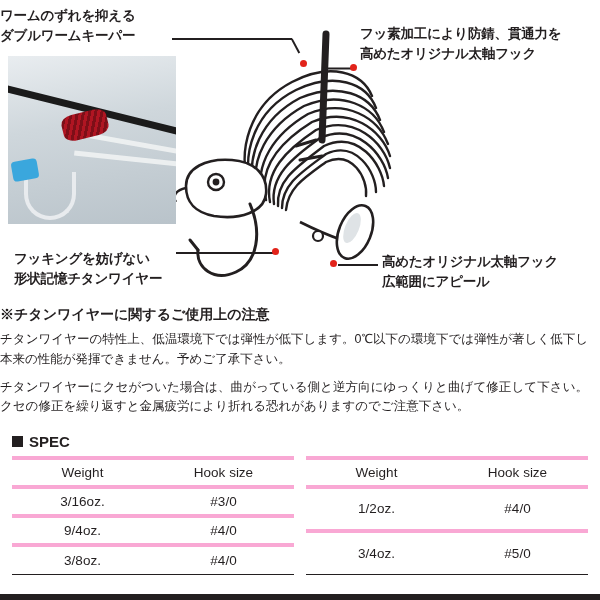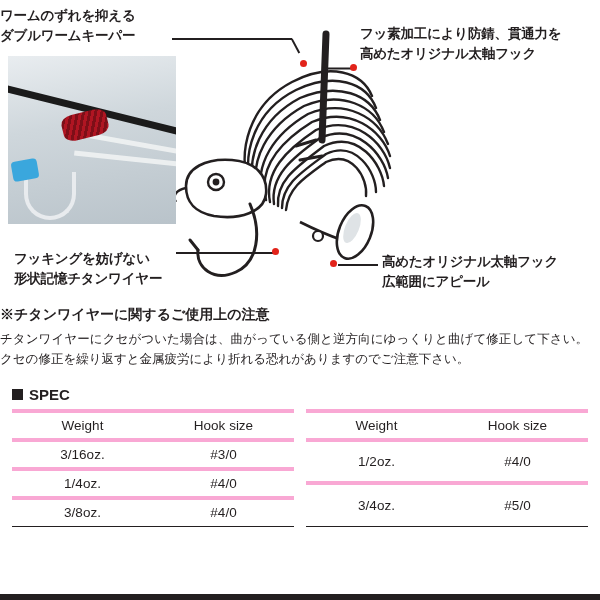--- a/index.html
+++ b/index.html
@@ -230,20 +230,21 @@
   <div class="callout" id="callout-hook">フッ素加工により防錆、貫通力を
 高めたオリジナル太軸フック</div>
   <div class="callout" id="callout-wire">フッキングを妨げない
 形状記憶チタンワイヤー</div>
   <div class="callout" id="callout-blade">高めたオリジナル太軸フック
 広範囲にアピール</div>
 </div>
 
 <div id="notes">
   <div class="note-title">※チタンワイヤーに関するご使用上の注意</div>
+  <p>チタンワイヤーの特性上、低温環境下では弾性が低下します。0℃以下の環境下では弾性が著しく低下し本来の性能が発揮できません。予めご了承下さい。</p>
   <p>チタンワイヤーにクセがついた場合は、曲がっている側と逆方向にゆっくりと曲げて修正して下さい。クセの修正を繰り返すと金属疲労により折れる恐れがありますのでご注意下さい。</p>
 </div>
 
 <div id="spec">
   <div class="spec-head">
     <span class="sq"></span>
     <span>SPEC</span>
   </div>
 
   <div class="tables">
@@ -253,21 +254,21 @@
           <th>Weight</th>
           <th>Hook size</th>
         </tr>
       </thead>
       <tbody>
         <tr>
           <td>3/16oz.</td>
           <td>#3/0</td>
         </tr>
         <tr>
-          <td>1/4oz.</td>
+          <td>9/4oz.</td>
           <td>#4/0</td>
         </tr>
         <tr>
           <td>3/8oz.</td>
           <td>#4/0</td>
         </tr>
       </tbody>
     </table>
 
     <table class="spec-table">

